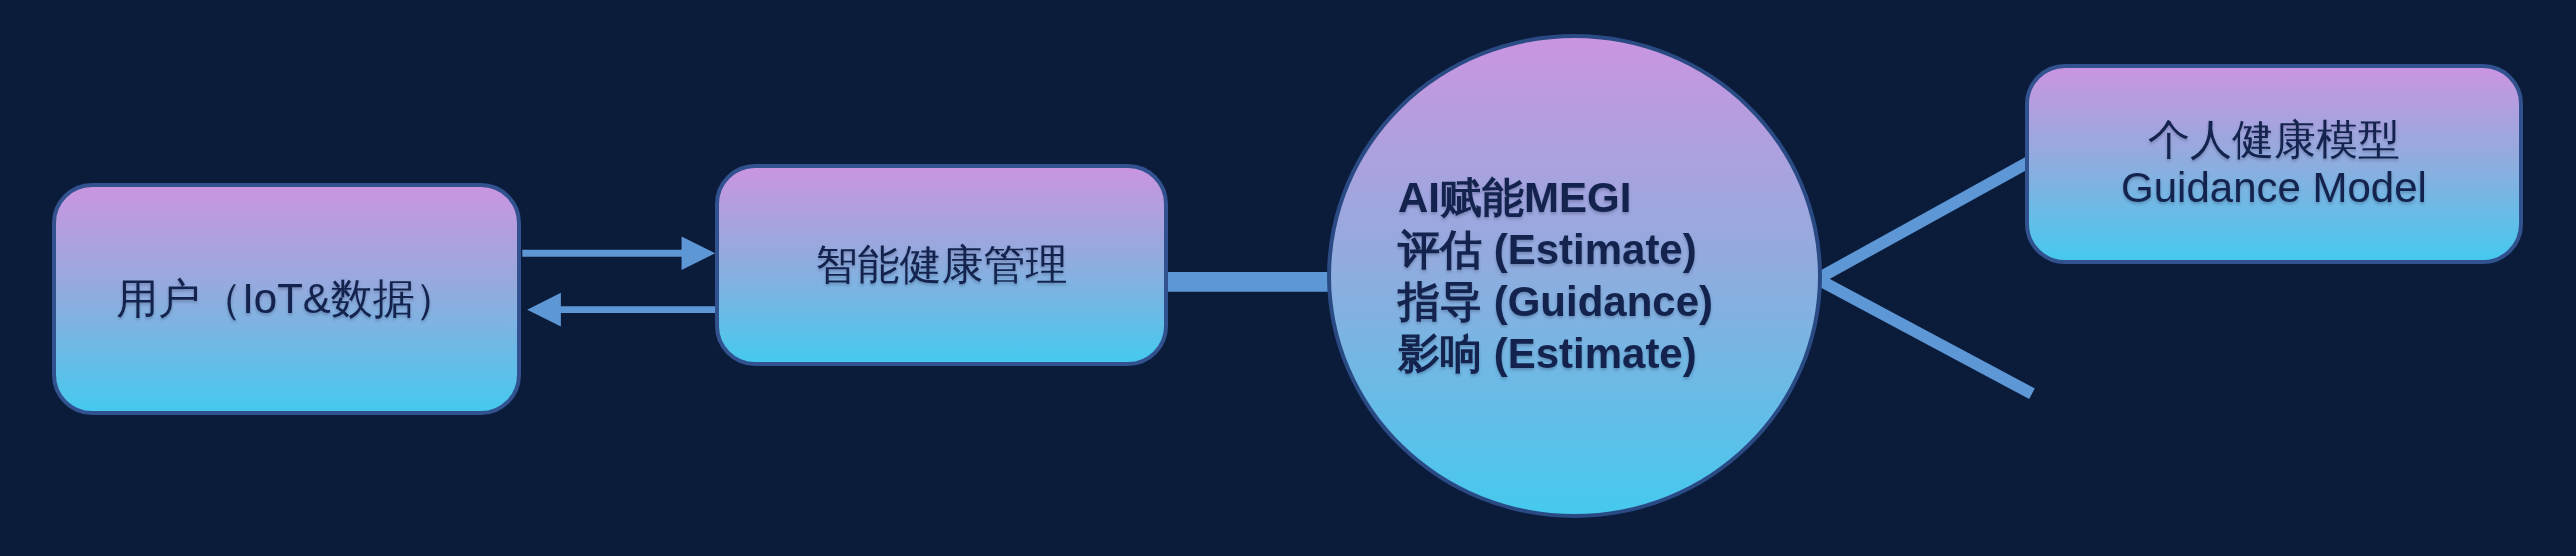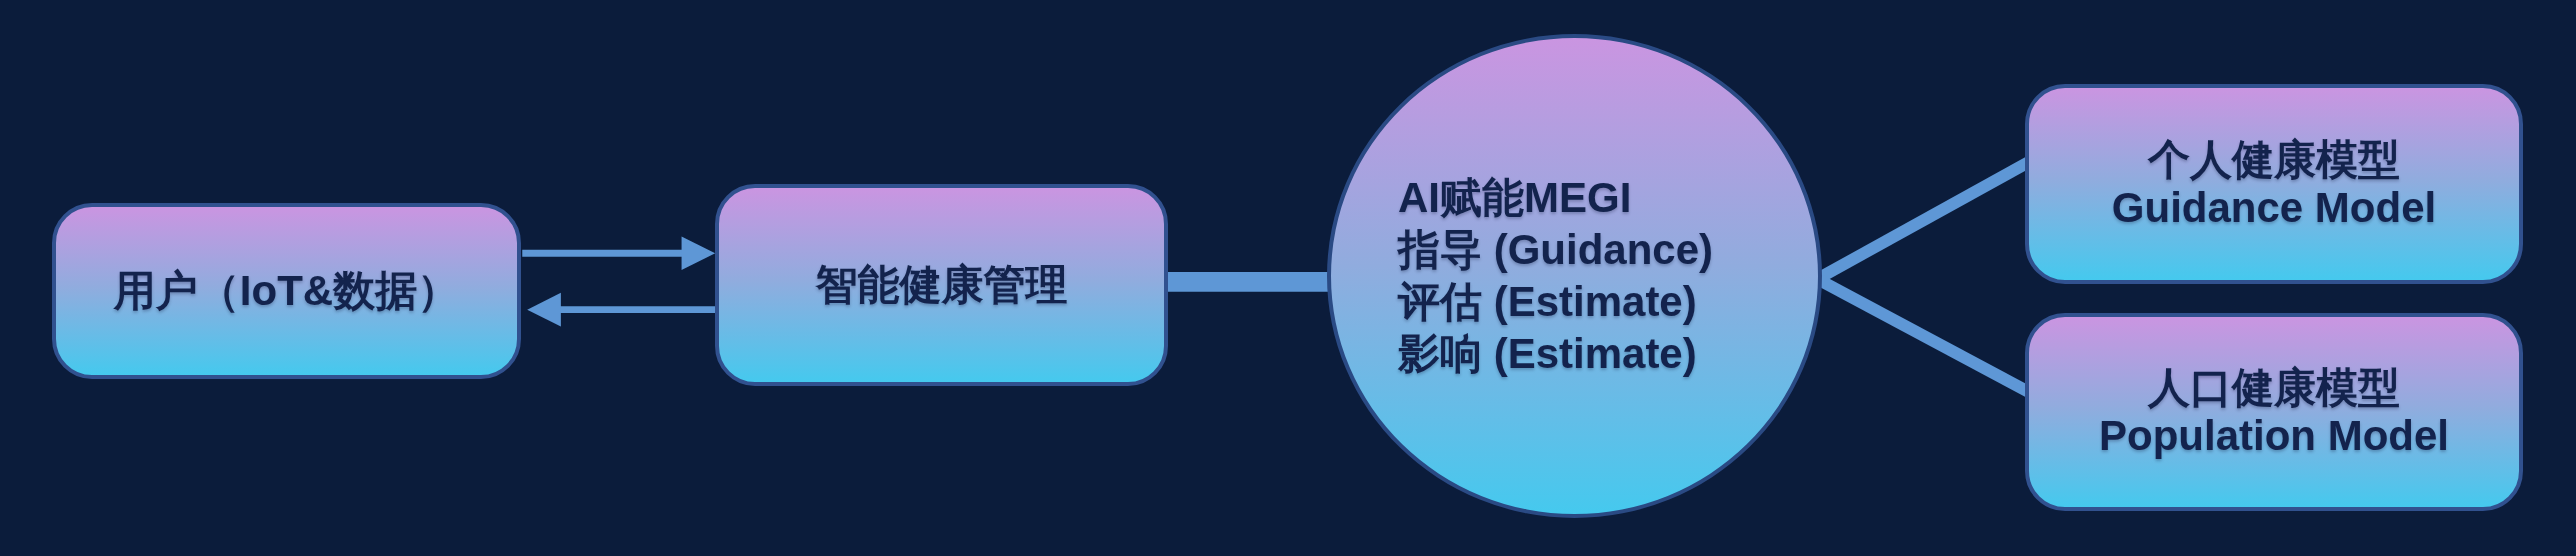--- a/index.html
+++ b/index.html
@@ -37,28 +37,27 @@
     position: absolute;
     z-index: 2;
     background: linear-gradient(180deg, var(--grad_top) 0%, var(--grad_mid) 48%, var(--grad_bottom) 100%);
     border: 4px solid var(--box_border);
     border-radius: 40px;
     display: flex;
     flex-direction: column;
     align-items: center;
     justify-content: center;
     color: var(--text);
-    font-weight: bold;
+    font-weight: normal;
     font-size: 42px;
     line-height: 48px;
     text-align: center;
     text-shadow: 0 2px 3px rgba(10,20,50,0.25);
-    margin-top: 20px;
   }
-  .node-user     { left: 52px;   top: 183px; width: 469px; height: 176px; }
+  .node-user     { left: 52px;   top: 183px; width: 469px; height: 232px; }
   .node-mgmt     { left: 715px;  top: 164px; width: 453px; height: 202px; }
   .node-personal { left: 2025px; top: 64px;  width: 498px; height: 200px; }
   .node-population { left: 2025px; top: 293px; width: 498px; height: 198px; }
   .node-megi {
     position: absolute;
     z-index: 2;
     left: 1327px; top: 34px;
     width: 495px; height: 484px;
     background: linear-gradient(180deg, var(--grad_top) 0%, var(--grad_mid) 48%, var(--grad_bottom) 100%);
     border: 4px solid var(--circle_border);
@@ -111,30 +110,26 @@
     <div>用户（IoT&amp;数据）</div>
   </div>
 
   <div class="node node-mgmt">
     <div>智能健康管理</div>
   </div>
 
   <div class="node-megi">
     <div class="megi-text">
       <div>AI赋能MEGI</div>
+      <div>评估 (Estimate)</div>
       <div>指导 (Guidance)</div>
-      <div>评估 (Estimate)</div>
       <div>影响 (Estimate)</div>
     </div>
   </div>
 
   <div class="node node-personal">
     <div>个人健康模型</div>
     <div>Guidance Model</div>
   </div>
 
-  <div class="node node-population">
-    <div>人口健康模型</div>
-    <div>Population Model</div>
-  </div>
 
 </div>
 
 
 </body></html>

